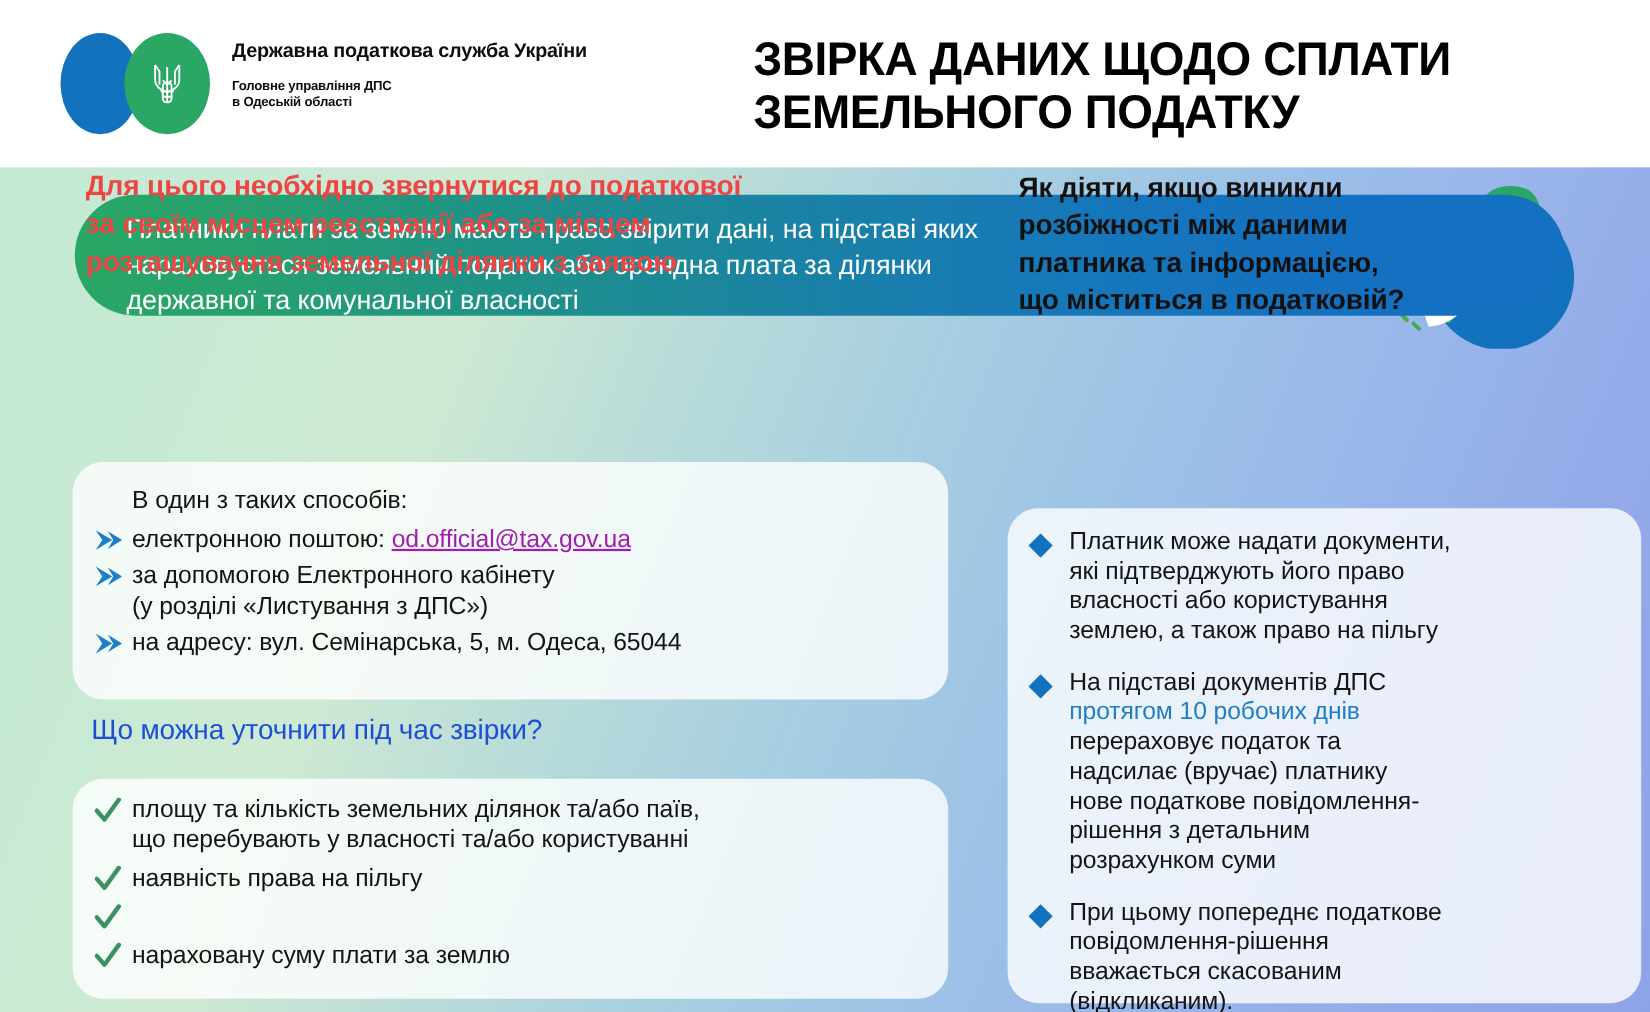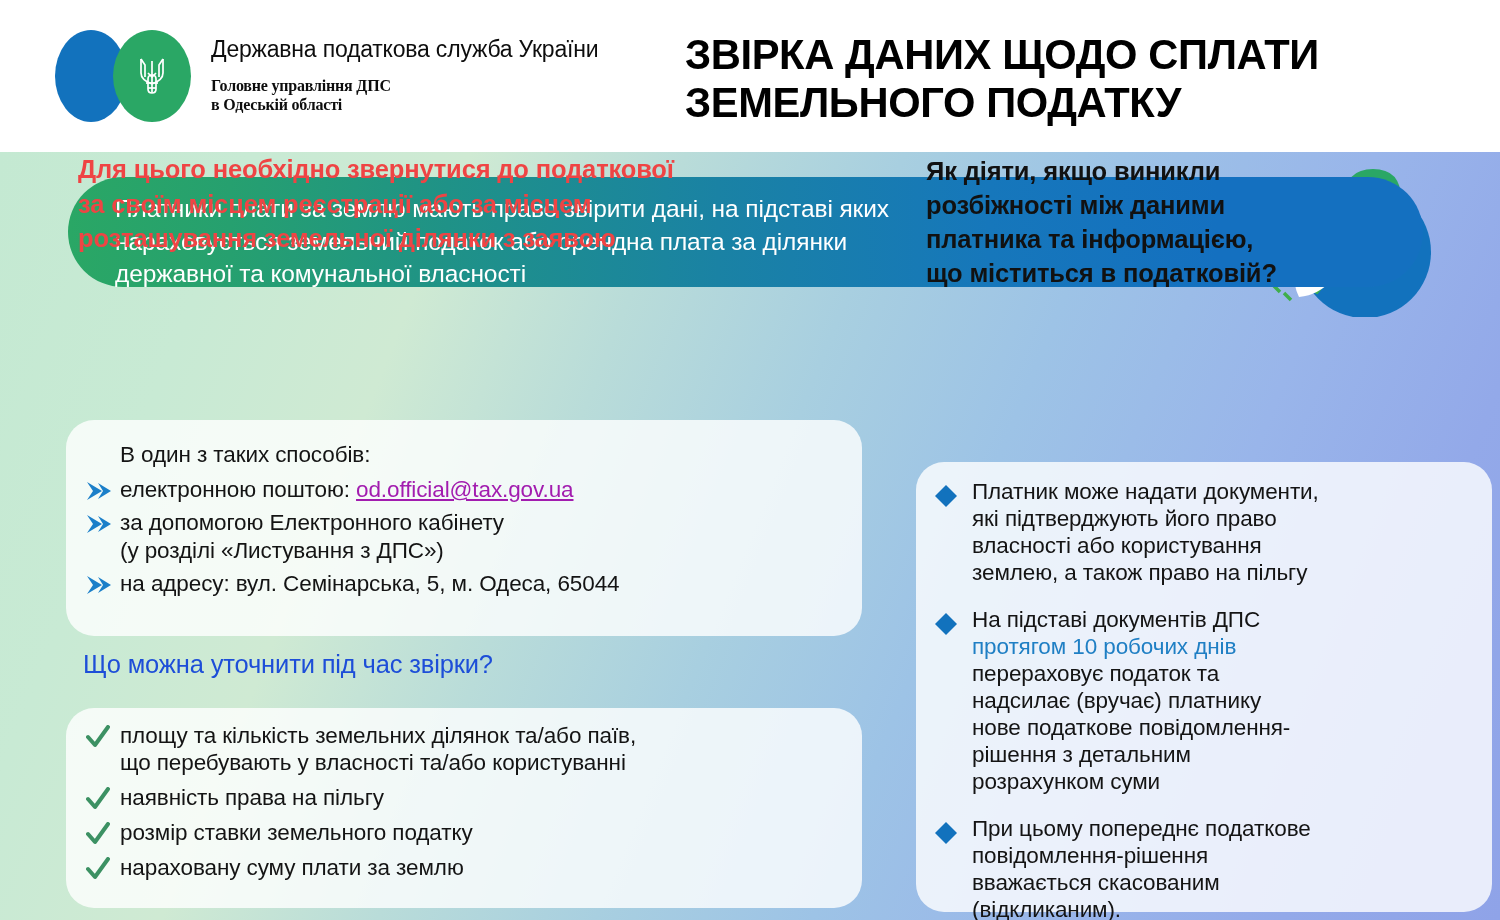--- a/index.html
+++ b/index.html
@@ -40,31 +40,30 @@
     display: flex; align-items: center; justify-content: center;
   }
   .trident { display: block; }
 
   .org-names {
     position: absolute;
     left: 211px; top: 36px;
     color: #0d0d0d;
   }
   .org-line1 {
-    font-size: 23px; font-weight: normal;
+    font-size: 18px; font-weight: bold;
     letter-spacing: -0.2px;
     white-space: nowrap;
     margin-bottom: 14px;
   }
   .org-line2 {
-    font-size: 16px; font-weight: bold;
+    font-size: 12px; font-weight: bold;
     line-height: 1.17;
     white-space: pre-line;
     letter-spacing: -0.2px;
-    font-family: Liberation Serif, serif;
   }
 
   .main-title {
     position: absolute;
     left: 685px; top: 30px;
     width: 800px;
     font-size: 43px;
     font-weight: bold;
     line-height: 1.12;
     letter-spacing: -0.4px;
@@ -371,21 +370,20 @@
           </svg>
       </span>
       <span class="row-text">наявність права на пільгу</span>
     </div>
     <div class="row check-row">
       <span class="bullet">
         <svg width="24" height="24" viewBox="0 0 24 24">
             <path d="M2 12 L9 20 L22 2" fill="none" stroke="#3c9163" stroke-width="4" stroke-linecap="round" stroke-linejoin="round"></path>
           </svg>
       </span>
-      <span class="row-text">розмір ставки земельного податку</span>
     </div>
     <div class="row check-row">
       <span class="bullet">
         <svg width="24" height="24" viewBox="0 0 24 24">
             <path d="M2 12 L9 20 L22 2" fill="none" stroke="#3c9163" stroke-width="4" stroke-linecap="round" stroke-linejoin="round"></path>
           </svg>
       </span>
       <span class="row-text">нараховану суму плати за землю</span>
     </div>
   </div>

